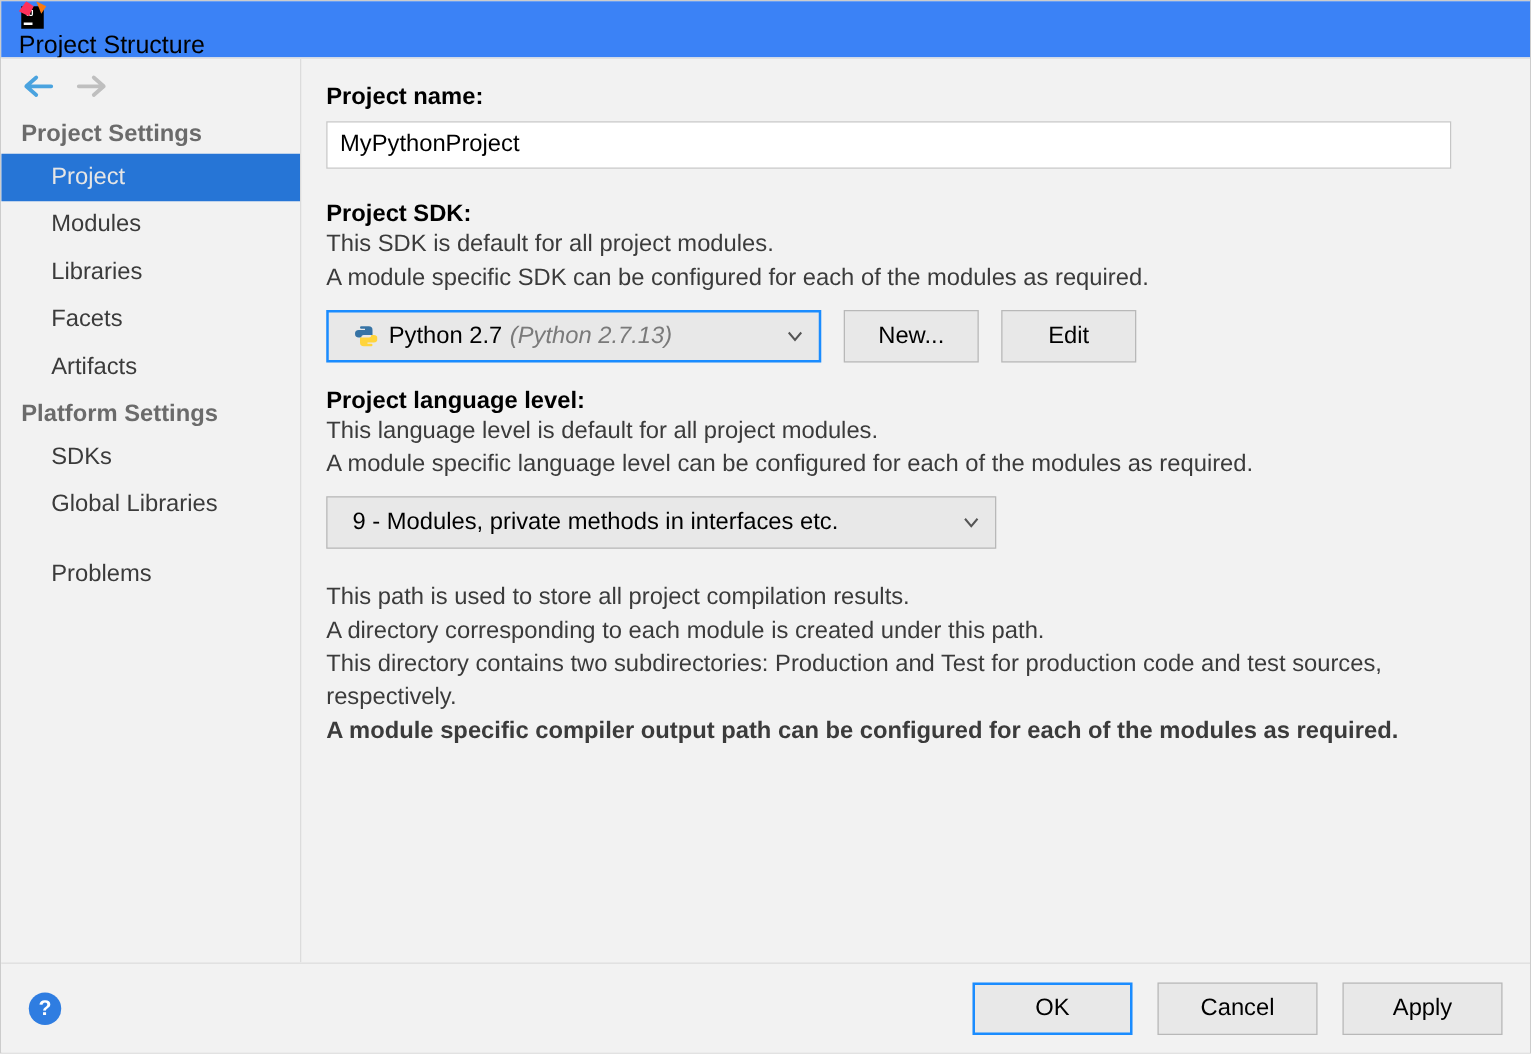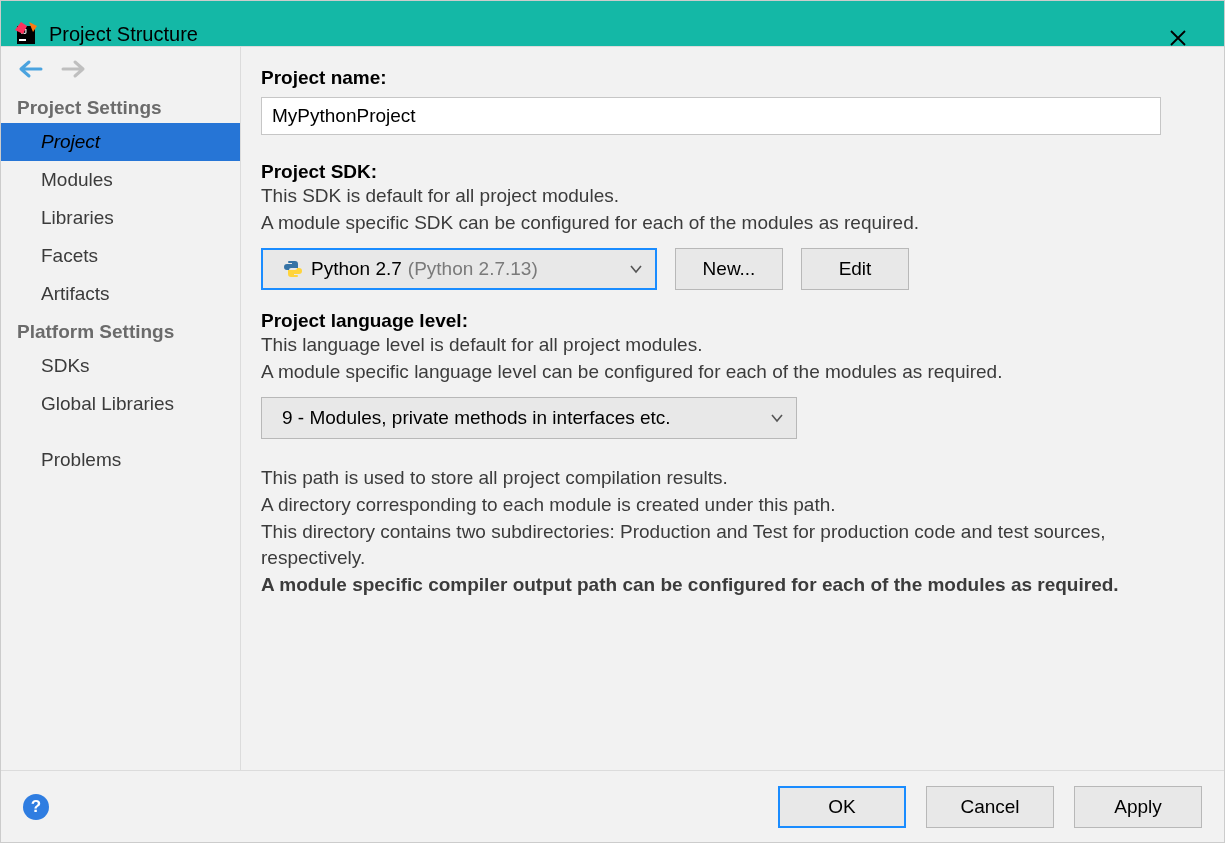--- a/index.html
+++ b/index.html
@@ -1,39 +1,39 @@
 <!DOCTYPE html>
 <html><head>
 <meta charset="utf-8">
 <style>
   * { box-sizing: border-box; }
   html, body { margin:0; padding:0; font-family: "Segoe UI", Arial, sans-serif; font-size:18px; color:#3b3b3b; }
   .window { width:1225px; height:843px; background:#fff; display:flex; flex-direction:column; border:1px solid #ccc; }
-  .titlebar { height:45px; display:flex; align-items:flex-end; padding:0 14px; background:#14b8a6; }
+  .titlebar { height:45px; display:flex; align-items:flex-start; padding:0 14px; background:#3b82f6;flex-direction:column; }
   .titlebar .app-icon { width:24px; height:24px; margin-right:10px; display:flex; align-items:center; justify-content:center; }
   .titlebar .title { font-size:20px; color:#000; }
   .titlebar .spacer { flex:1; }
   .titlebar .close-x { width:40px; text-align:center; font-size:22px; color:#333; cursor:pointer; }
   .body { flex:1; display:flex; background:#f2f2f2; border-top:1px solid #dcdcdc; overflow:hidden; }
   .sidebar { width:240px; background:#f2f2f2; border-right:1px solid #dcdcdc; display:flex; flex-direction:column; padding-top:6px; }
   .nav-arrows { display:flex; gap:18px; padding:6px 16px 10px 16px; }
   .nav-arrows .arrow { cursor:pointer; }
   .section-header { font-weight:600; color:#6b6b6b; padding:8px 16px 4px 16px; font-size:19px; }
   .nav-item { padding:8px 16px 8px 40px; font-size:19px; color:#3b3b3b; cursor:pointer; }
-  .nav-item.selected { background:#2675d6; color:#000000;font-style:italic; }
+  .nav-item.selected { background:#2675d6; color:#e5e5e5; }
   .spacer-gap { height:18px; }
   .main { flex:1; padding:14px 20px 10px 20px; overflow:hidden; display:flex; flex-direction:column; }
   .label { font-weight:700; color:#000; font-size:19px; margin-top:6px; }
   .desc { color:#3b3b3b; font-size:19px; line-height:1.4; }
   .text-input { width:900px; height:38px; border:1px solid #c6c6c6; background:#fff; margin:8px 0 20px 0; padding:0 10px; font-size:19px; color:#000; }
   .row { display:flex; gap:18px; align-items:center; margin:12px 0 14px 0; }
   .dropdown { height:42px; border:2px solid #1a8cff; background:#e8e8e8; display:flex; align-items:center; padding:0 20px; font-size:19px; color:#000; position:relative; cursor:pointer; }
   .dropdown.plain { border:1px solid #b8b8b8; }
   .dropdown .chev { position:absolute; right:12px; top:50%; transform:translateY(-50%); }
-  .dropdown .faded { color:#7a7a7a; margin-left:6px; }
+  .dropdown .faded { color:#7a7a7a; margin-left:6px;font-style:italic; }
   .py-icon { width:20px; height:20px; margin-right:8px; display:inline-flex; align-items:center; justify-content:center; }
   .btn { height:42px; min-width:108px; background:#e8e8e8; border:1px solid #b8b8b8; font-size:19px; color:#000; padding:0 18px; cursor:pointer; }
   .footer { height:72px; border-top:1px solid #dcdcdc; background:#f2f2f2; display:flex; align-items:center; padding:0 22px; }
   .help-icon { width:26px; height:26px; border-radius:50%; background:#2f7de1; color:#fff; font-weight:700; display:flex; align-items:center; justify-content:center; font-size:17px; cursor:pointer; }
   .footer .spacer { flex:1; }
   .footer .btn { min-width:128px; margin-left:20px; }
   .footer .btn.primary { border:2px solid #1a8cff; background:#e8e8e8; }
   svg { display:block; }
 </style>
 </head>

